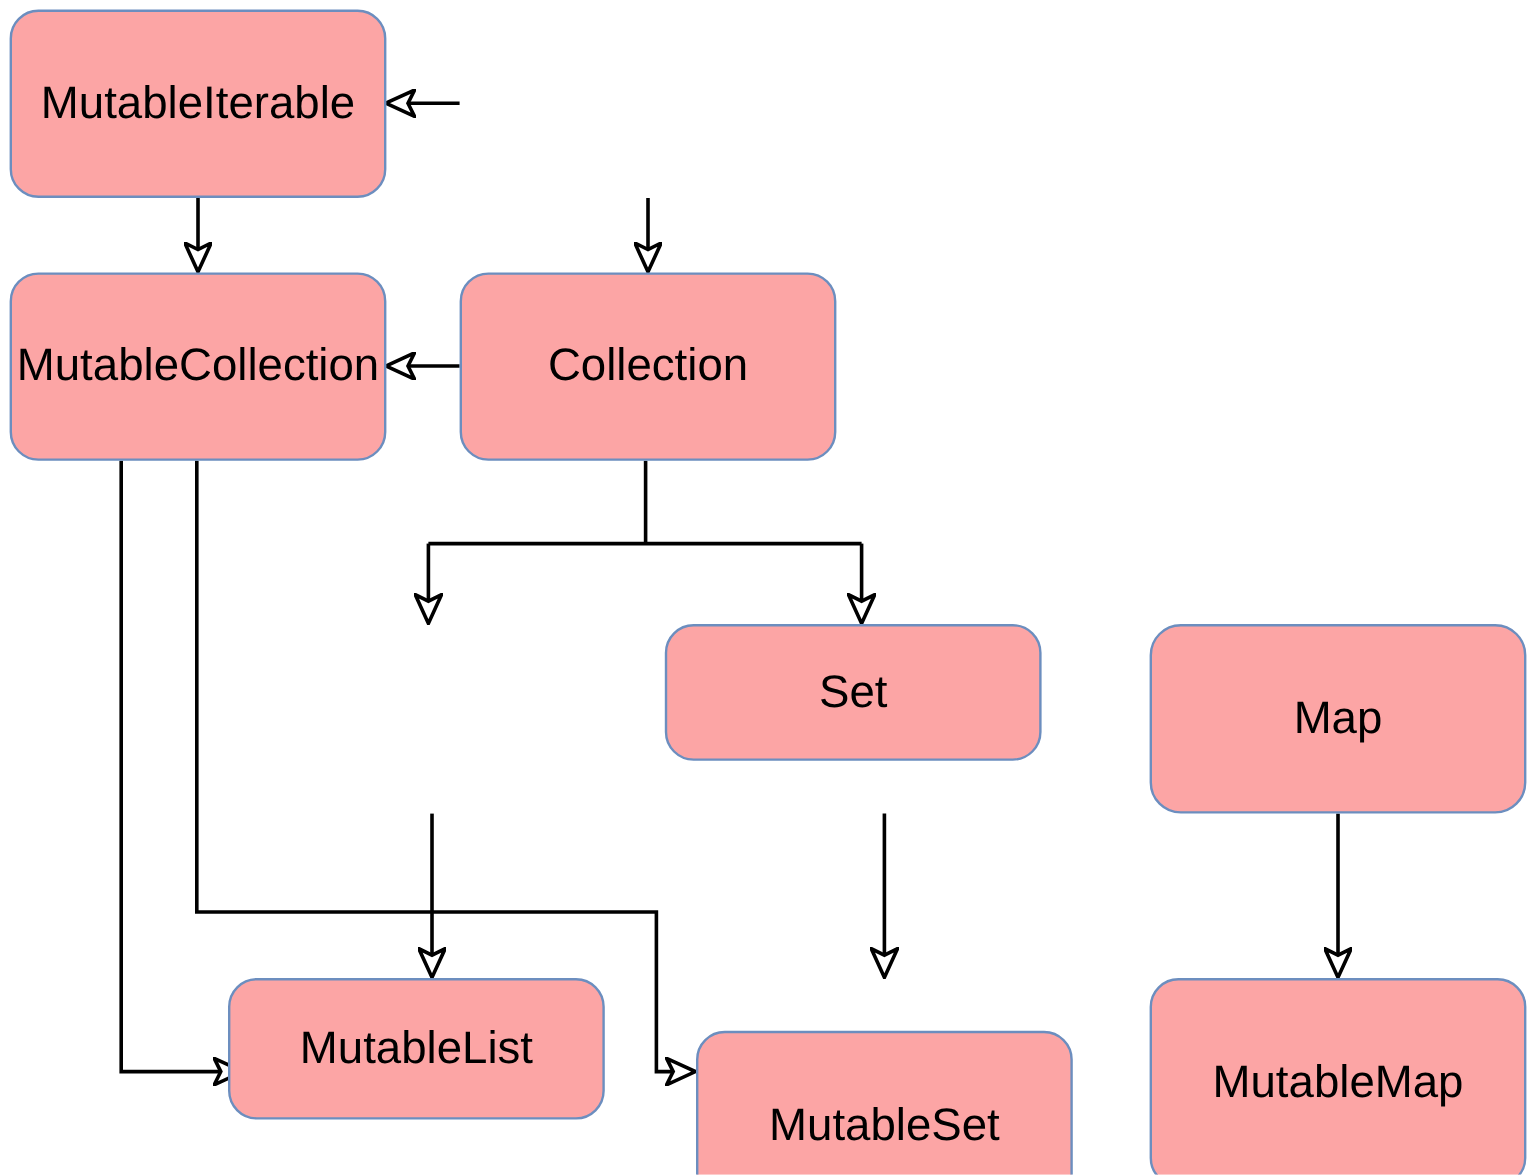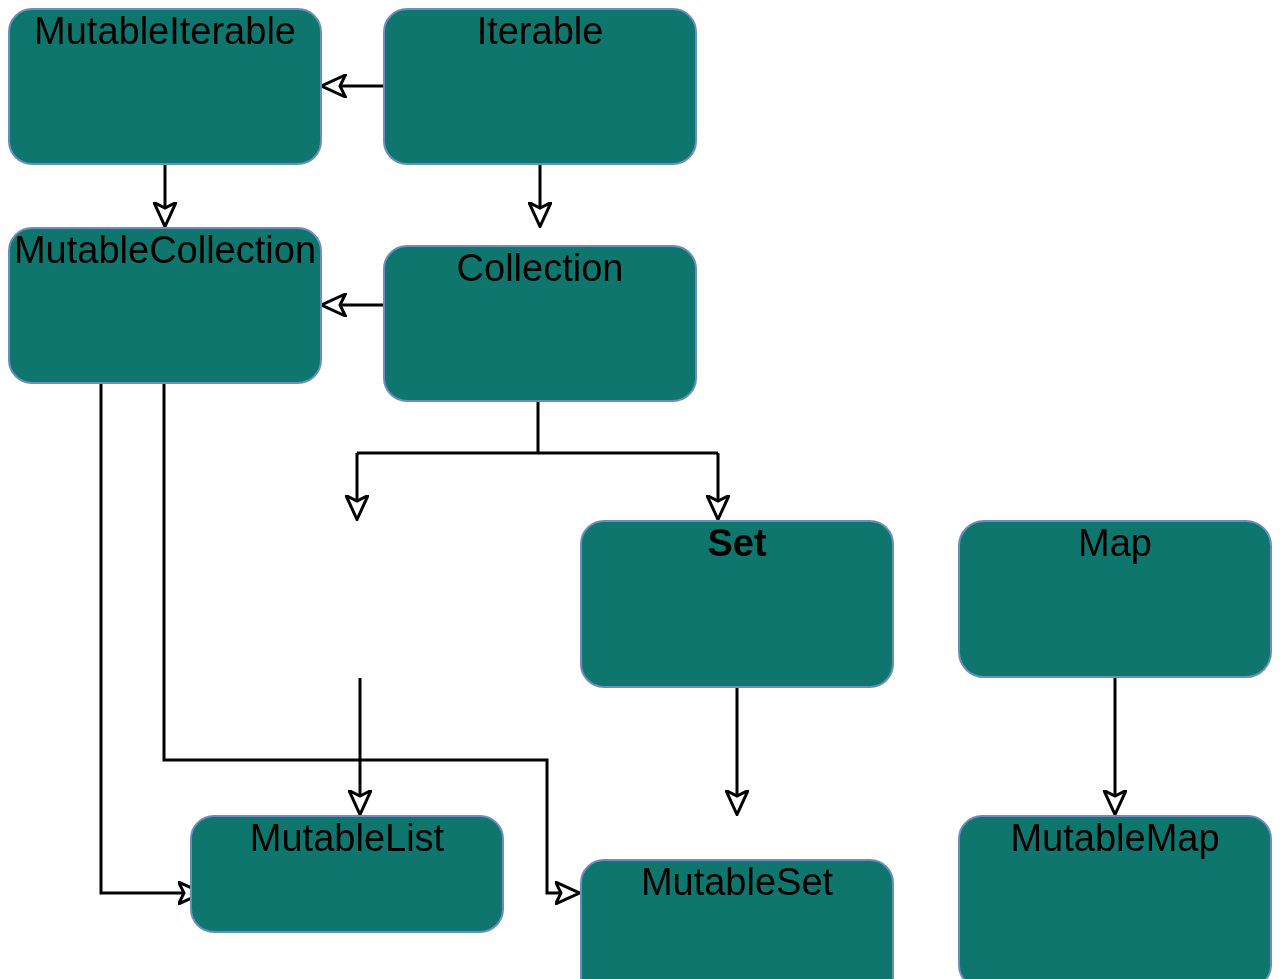--- a/index.html
+++ b/index.html
@@ -26,42 +26,42 @@
     fill: none;
     stroke: #000000;
     stroke-width: 3;
     stroke-linejoin: miter;
   }
   .node {
     position: absolute;
     width: 314px;
     height: 157px;
     box-sizing: border-box;
-    background: #0f766e;
+    background: #fca5a5;
     border: 2.5px solid #6c8ebf;
     border-radius: 24px;
     display: flex;
-    align-items: flex-start;
+    align-items: center;
     justify-content: center;
   }
   .node .label {
     font-size: 38px;
     color: #000000;
     white-space: nowrap;
     text-align: center;
   }
   
   .n-mutable-iterable   { left: 8px;   top: 8px; }
   .n-iterable           { left: 383px; top: 8px; }
   
   .n-mutable-collection { left: 8px;   top: 227px; }
-  .n-collection         { left: 383px; top: 227px; margin-top: 18px; }
+  .n-collection         { left: 383px; top: 227px; }
   
   .n-list { left: 203px; top: 520px; height: 158px; }
-  .n-set  { left: 580px; top: 520px; height: 168px; font-weight: bold; }
+  .n-set  { left: 554px; top: 520px; height: 114px; }
   .n-map  { left: 958px; top: 520px; height: 158px; border-radius: 26px; }
   
   .n-mutable-list { left: 190px; top: 815px; height: 118px; }
   .n-mutable-set  { left: 580px; top: 815px; height: 158px; margin-top: 44px; }
   .n-mutable-map  { left: 958px; top: 815px; height: 174px; }
 </style>
 </head>
 <body>
 
 <div class="canvas">
@@ -96,23 +96,20 @@
 
     <path d="M 101,384 L 101,893 L 184,893" marker-end="url(#arrowhead)"></path>
 
     <path d="M 164,384 L 164,760 L 547,760 L 547,893 L 561,893" marker-end="url(#arrowhead)"></path>
   </svg>
 
   <div class="node n-mutable-iterable">
     <span class="label">MutableIterable</span>
   </div>
 
-  <div class="node n-iterable">
-    <span class="label">Iterable</span>
-  </div>
 
   <div class="node n-mutable-collection">
     <span class="label">MutableCollection</span>
   </div>
 
   <div class="node n-collection">
     <span class="label">Collection</span>
   </div>
 
 

